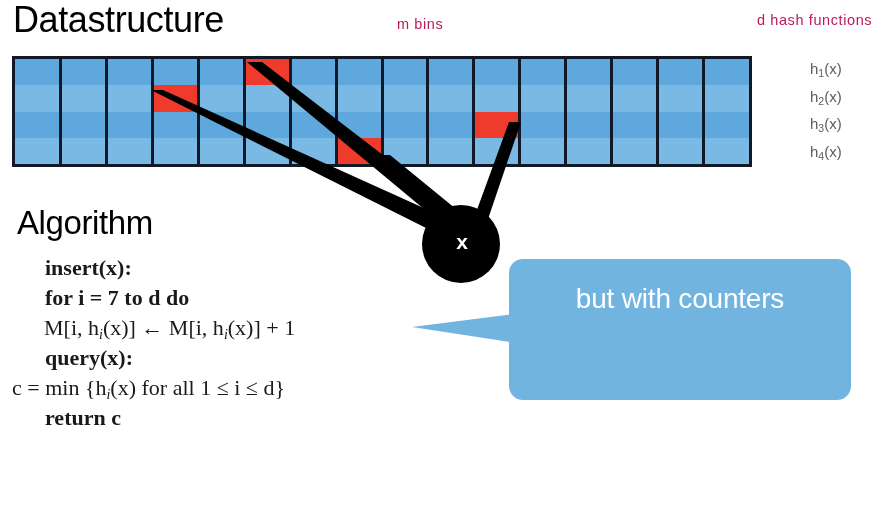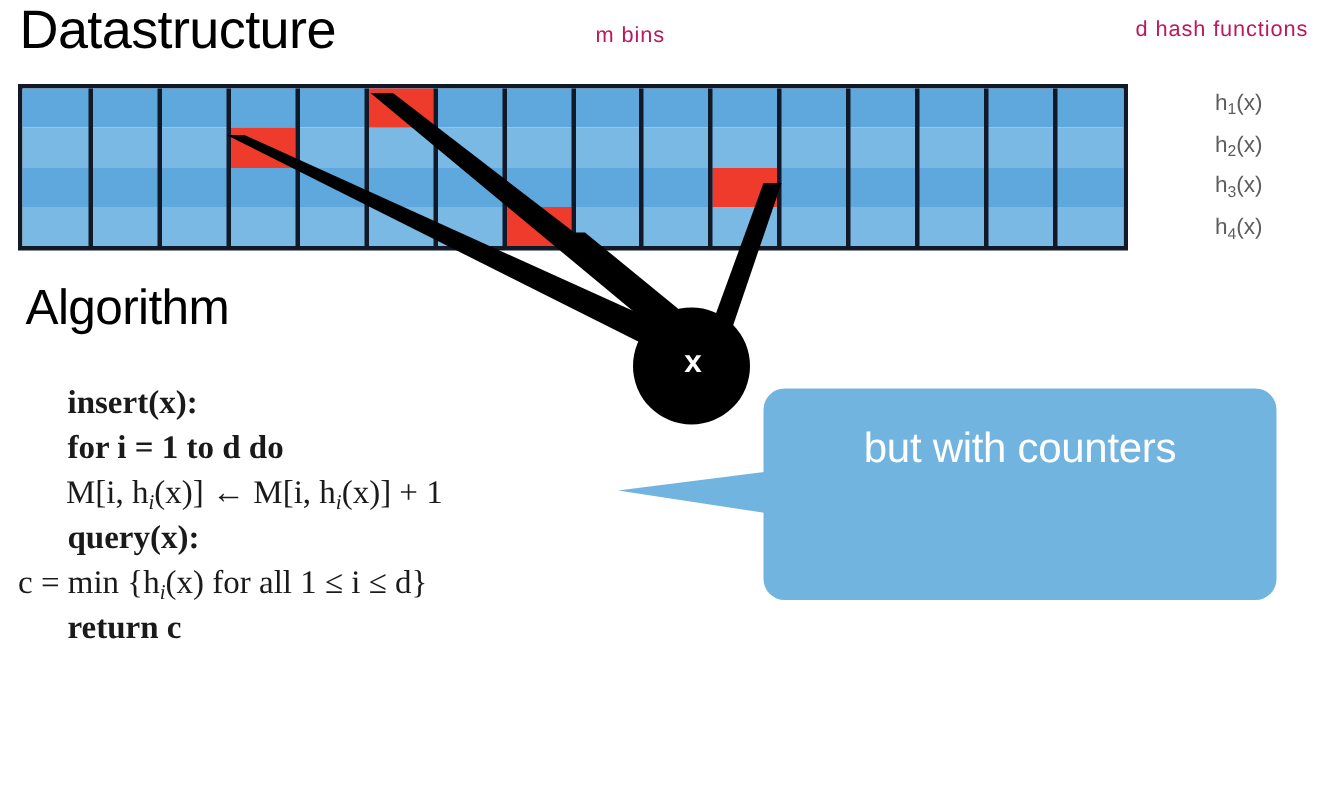--- a/index.html
+++ b/index.html
@@ -26,21 +26,21 @@
     letter-spacing: -0.4px;
     white-space: nowrap;
   }
   #title-datastructure {
     left: 13px;
     top: -1px;
     font-size: 36px;
   }
   #title-algorithm {
     left: 17px;
-    top: 186px;
+    top: 204px;
     font-size: 33px;
   }
 
   
   .annot {
     position: absolute;
     color: #be185d;
     font-size: 14.5px;
     font-family: "Liberation Sans", sans-serif;
     letter-spacing: 0.6px;
@@ -242,21 +242,21 @@
     <span class="bubble-line">but with counters</span>
   </div>
 
   <div class="heading" id="title-algorithm">Algorithm</div>
 
   <div id="pseudocode">
     <div class="code-line">
       <span class="kw">insert(x):</span>
     </div>
     <div class="code-line">
-      <span class="kw">for i = 1 to d do</span>
+      <span class="kw">for i = 7 to d do</span>
     </div>
     <div class="code-line indent">
       <span class="mi">M[i, h</span><span class="mathsub">i</span><span class="mi">(x)] ← M[i, h</span><span class="mathsub">i</span><span class="mi">(x)] + 1</span>
     </div>
     <div class="code-line">
       <span class="kw">query(x):</span>
     </div>
     <div class="code-line">
       <span class="mi">c = min {h</span><span class="mathsub">i</span><span class="mi">(x) for all 1 ≤ i ≤ d}</span>
     </div>

